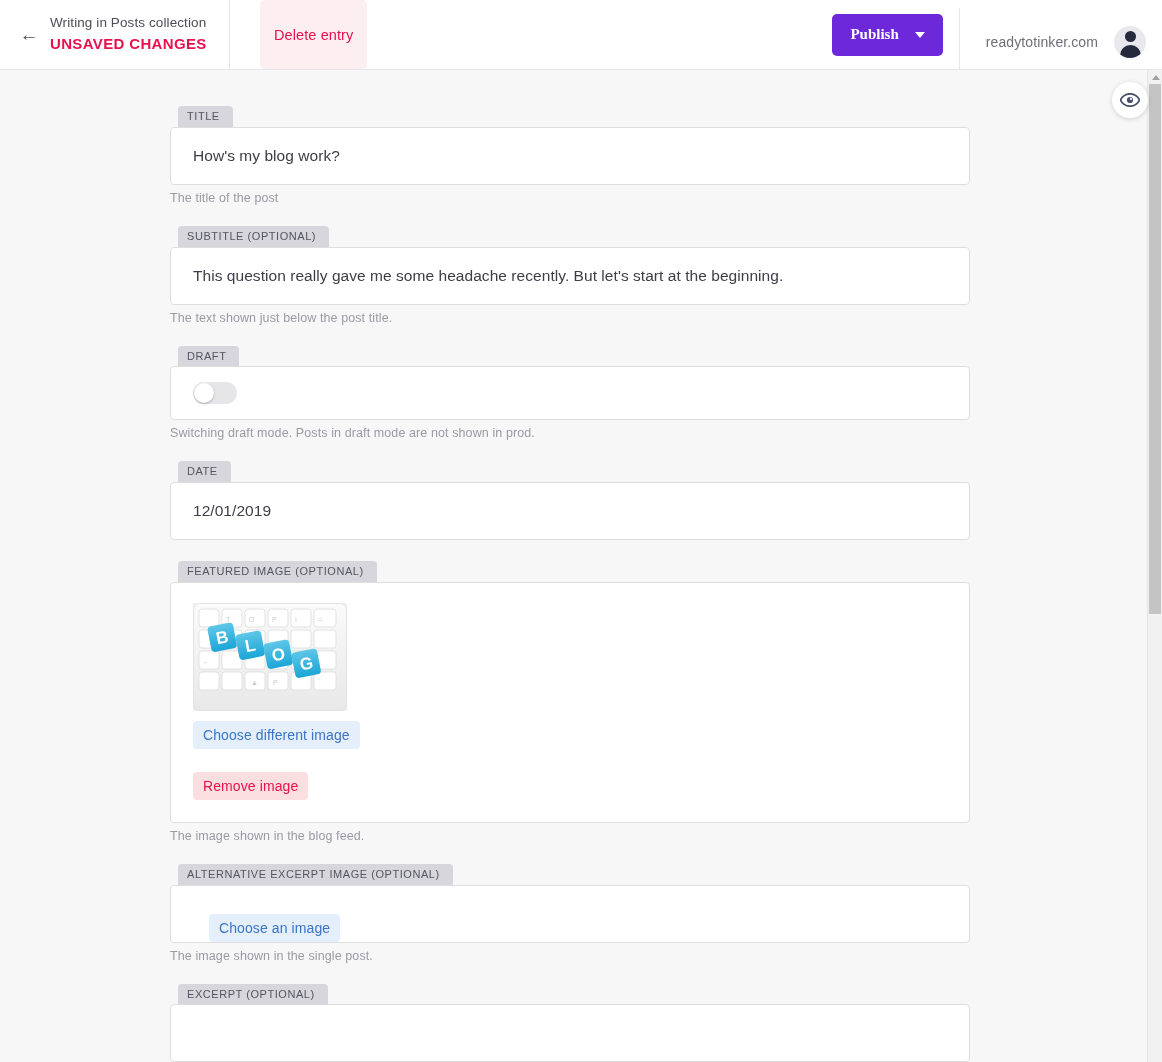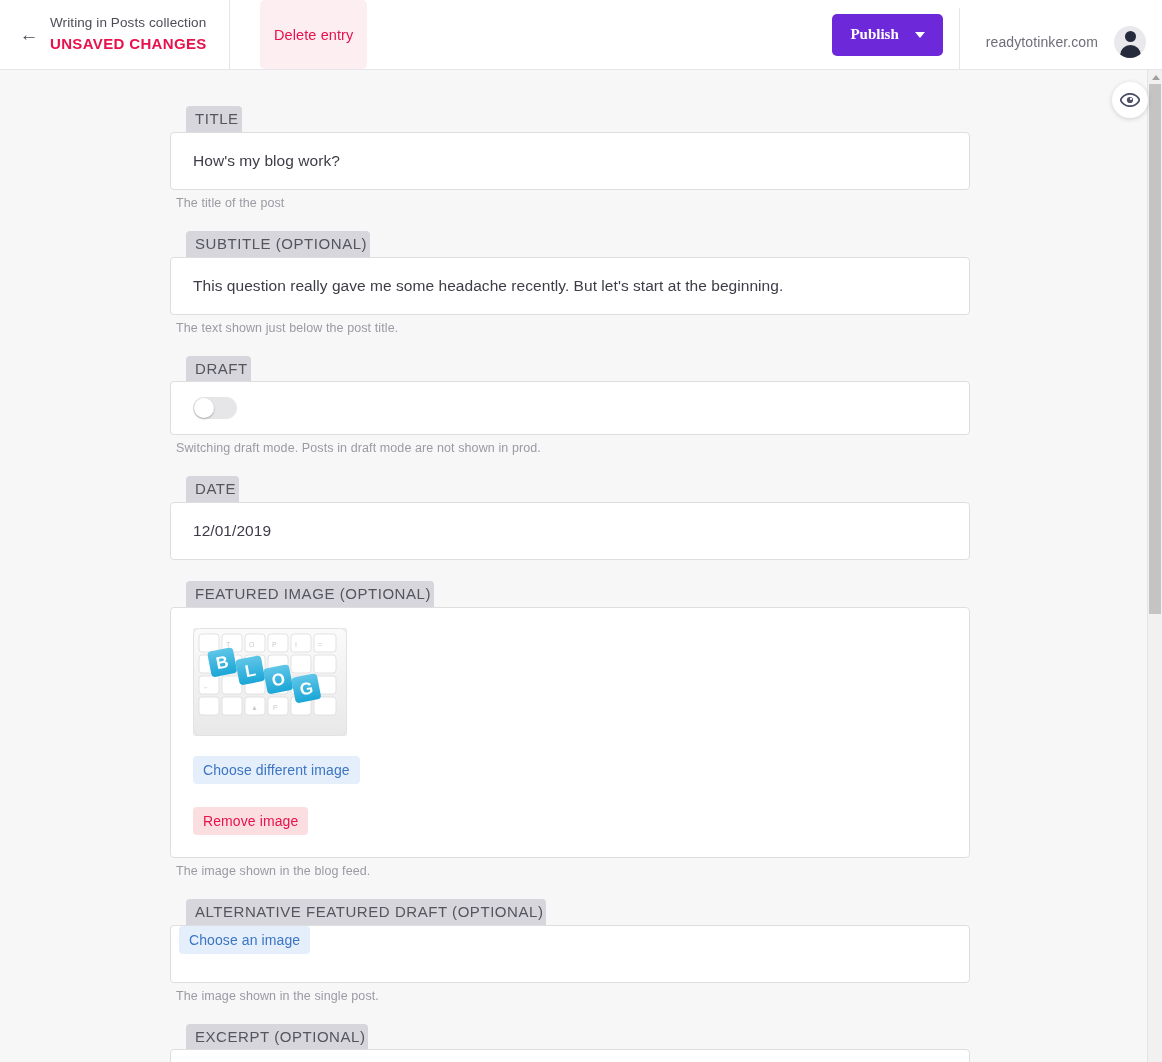--- a/index.html
+++ b/index.html
@@ -102,41 +102,41 @@
   }
   .form-wrap {
     position: absolute; left: 170px; top: 36px; width: 800px;
   }
 
   
   .field { margin-bottom: 0; }
   .field-label {
     display: inline-block;
     background: #d6d6dc; color: #55555f;
-    font-size: 15px; letter-spacing: .55px;
-    padding: 4px 3px 3px 9px;
+    font-size: 11px; letter-spacing: .55px;
+    padding: 4px 13px 3px 9px;
     border-radius: 4px 4px 0 0;
-    position: relative; left: 16px;
+    position: relative; left: 8px;
     line-height: 1.25;
   }
   .field-box {
     background: #ffffff;
     border: 1px solid #dededf;
     border-radius: 4px;
     width: 800px;
   }
   .field-box.input-h { height: 58px; display: flex; align-items: center; padding: 2px 22px; }
   .field-box.toggle-h { height: 54px; display: flex; align-items: center; padding: 0 22px; }
   .field-box.textarea-h { height: 58px; }
   .field-value {
     font-size: 15.5px; color: #3d3d47; letter-spacing: .05px;
   }
   .field-help {
     font-size: 12.5px; color: #9a9aa3;
-    margin: 6px 0 0 6px; letter-spacing: .1px;
+    margin: 6px 0 0 0; letter-spacing: .1px;
   }
   .gap { height: 21px; }
 
   
   .toggle {
     width: 44px; height: 22px; border-radius: 11px;
     background: #e6e6e9; position: relative; cursor: pointer; flex: none;
   }
   .toggle .knob {
     position: absolute; top: 1px; left: 1px;
@@ -157,24 +157,24 @@
   .thumb svg { display: block; width: 154px; height: 108px; }
   .img-btn {
     display: inline-block;
     font-size: 14px; font-family: inherit;
     border: none; border-radius: 4px;
     padding: 6px 10px; cursor: pointer;
     letter-spacing: .1px;
   }
   .img-btn.blue { background: #e5eefb; color: #3b75c4; }
   .img-btn.red  { background: #fbdfe0; color: #e8114b; }
-  .btn-row { margin-top: 20px; }
+  .btn-row { margin-top: 10px; }
   .btn-row2 { margin-top: 23px; }
 
-  .field-box.altimg-h { height: 58px; display: flex; align-items: flex-start; padding: 0 8px; }
+  .field-box.altimg-h { height: 58px; display: flex; align-items: flex-end; padding: 0 38px; }
 
   
   .eye-btn {
     position: absolute; top: 82px; left: 1112px;
     width: 36px; height: 36px; border-radius: 50%;
     background: #ffffff;
     box-shadow: 0 1px 5px rgba(0,0,0,.16);
     display: flex; align-items: center; justify-content: center;
     cursor: pointer; z-index: 5;
   }
@@ -355,21 +355,21 @@
         </div>
         <div class="btn-row2">
           <button class="img-btn red">Remove image</button>
         </div>
       </div>
       <div class="field-help">The image shown in the blog feed.</div>
     </div>
     <div class="gap"></div>
 
     <div class="field">
-      <div class="field-label">ALTERNATIVE FEATURED DRAFT (OPTIONAL)</div>
+      <div class="field-label">ALTERNATIVE EXCERPT IMAGE (OPTIONAL)</div>
       <div class="field-box altimg-h">
         <button class="img-btn blue">Choose an image</button>
       </div>
       <div class="field-help">The image shown in the single post.</div>
     </div>
     <div class="gap"></div>
 
     <div class="field">
       <div class="field-label">EXCERPT (OPTIONAL)</div>
       <div class="field-box textarea-h"></div>

